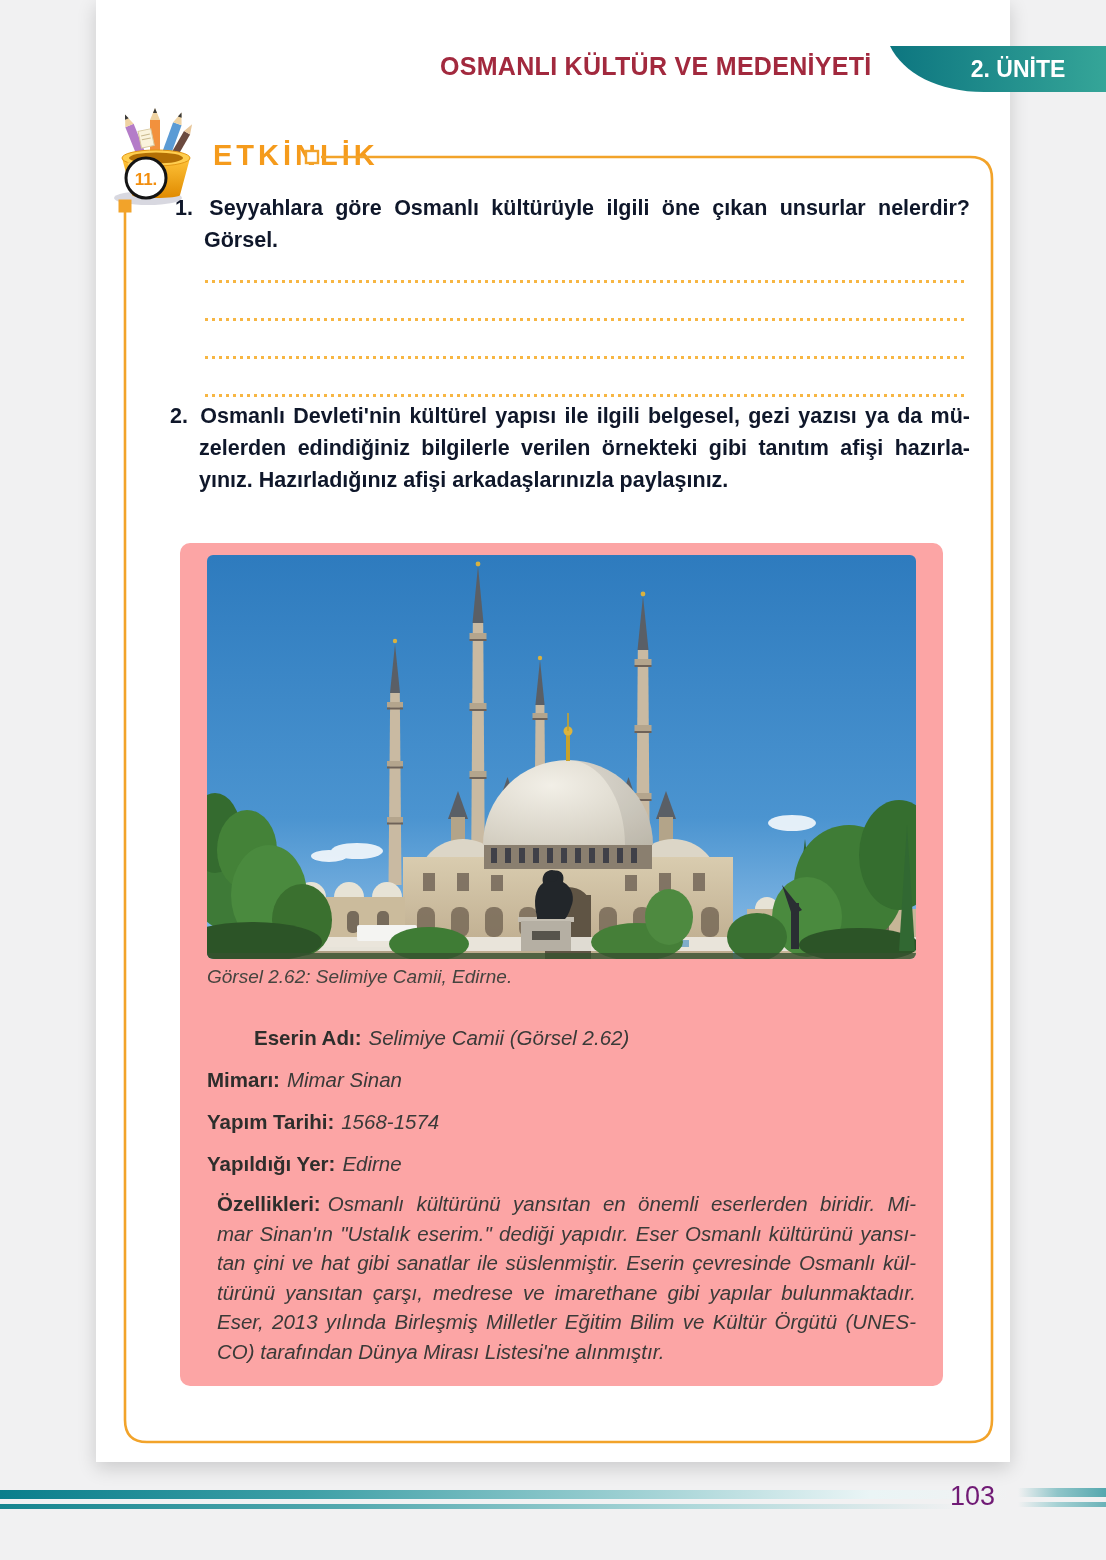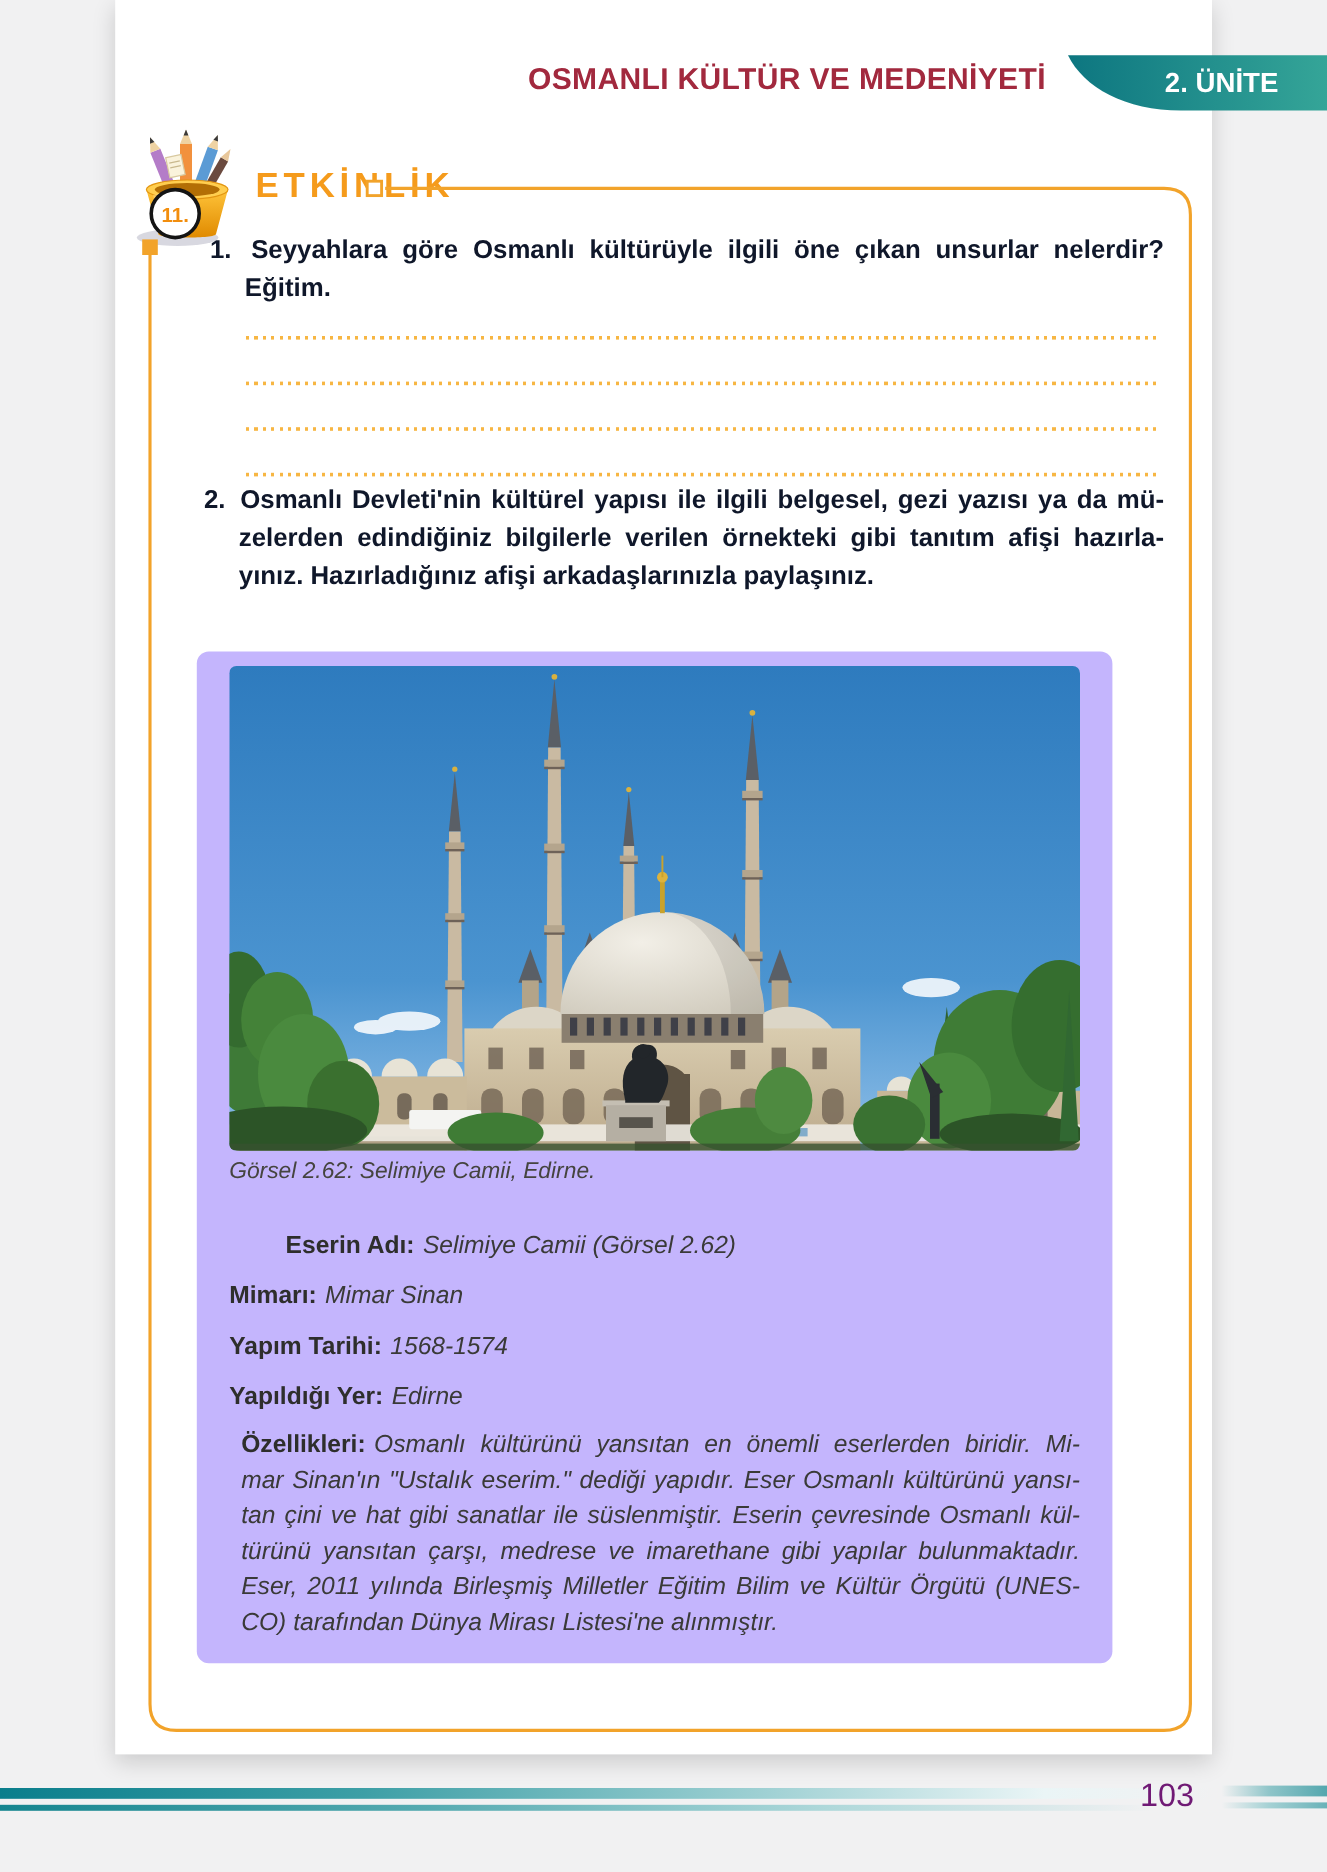--- a/index.html
+++ b/index.html
@@ -22,22 +22,22 @@
   .q2{left:170px;top:400px;width:800px;}
   .qline{text-align:justify;}
   .just{text-align-last:justify;}
   .cont{padding-left:29px;}
   .qnum{margin-right:4px;}
   
   .answers{position:absolute;left:205px;top:245px;width:763px;}
   .answer-line{height:3px;margin-top:35px;
     background-image:repeating-linear-gradient(to right,#F7B643 0 2.6px,rgba(0,0,0,0) 2.6px 7px);}
   
-  .card{position:absolute;left:164px;top:543px;width:763px;height:843px;
-        background:#c4b5fd;border-radius:10px;}
+  .card{position:absolute;left:180px;top:543px;width:763px;height:843px;
+        background:#fca5a5;border-radius:10px;}
   .photo{position:absolute;left:27px;top:12px;width:709px;height:404px;border-radius:6px;
          overflow:hidden;}
   .photo svg{display:block;width:100%;height:100%;}
   .caption{position:absolute;left:27px;top:423px;font-style:italic;font-size:19px;color:#45443f;}
   .info-row{position:absolute;left:27px;font-size:20.5px;white-space:nowrap;}
   .info-row b{color:#2e2e2c;}
   .info-row i{margin-left:7px;color:#3a3a38;font-weight:normal;}
   .r0{top:483px;margin-left:47px;}.r1{top:525px;}.r2{top:567px;}.r3{top:609px;}
   .features{position:absolute;left:27px;top:646px;width:709px;font-size:20.5px;
             line-height:29.5px;color:#3a3a38;}
@@ -122,21 +122,21 @@
     <path d="M 321,157 H 970 Q 992,157 992,179 V 1420 Q 992,1442 970,1442 H 147 Q 125,1442 125,1420 V 212" stroke="#F2A32A" stroke-width="2.6" fill="none"></path>
     <rect x="118.5" y="199.5" width="13" height="13" fill="#F2A32A"></rect>
     <rect x="306" y="151" width="12" height="12" fill="#ffffff" stroke="#F2A32A" stroke-width="2.4"></rect>
   </svg>
 
   <div class="question q1">
     <div class="qline just">
       <span class="qnum">1.</span>
       <span>Seyyahlara göre Osmanlı kültürüyle ilgili öne çıkan unsurlar nelerdir?</span>
     </div>
-    <div class="qline cont">Eğitim.</div>
+    <div class="qline cont">Görsel.</div>
   </div>
 
   <div class="answers">
     <div class="answer-line"></div>
     <div class="answer-line"></div>
     <div class="answer-line"></div>
     <div class="answer-line"></div>
   </div>
 
   <div class="question q2">
@@ -374,21 +374,21 @@
       <b>Yapıldığı Yer:</b><i>Edirne</i>
     </div>
 
     <div class="features">
       <div class="fline">
         <b class="flabel">Özellikleri:</b><span>Osmanlı kültürünü yansıtan en önemli eserlerden biridir. Mi-</span>
       </div>
       <div class="fline">mar Sinan'ın "Ustalık eserim." dediği yapıdır. Eser Osmanlı kültürünü yansı-</div>
       <div class="fline">tan çini ve hat gibi sanatlar ile süslenmiştir. Eserin çevresinde Osmanlı kül-</div>
       <div class="fline">türünü yansıtan çarşı, medrese ve imarethane gibi yapılar bulunmaktadır.</div>
-      <div class="fline">Eser, 2011 yılında Birleşmiş Milletler Eğitim Bilim ve Kültür Örgütü (UNES-</div>
+      <div class="fline">Eser, 2013 yılında Birleşmiş Milletler Eğitim Bilim ve Kültür Örgütü (UNES-</div>
       <div class="fline lastline">CO) tarafından Dünya Mirası Listesi'ne alınmıştır.</div>
     </div>
   </div>
 
   <div class="footer-rule-1"></div>
   <div class="footer-rule-2"></div>
   <div class="footer-rule-3"></div>
   <div class="footer-rule-4"></div>
   <div class="page-number">103</div>
 </div>

